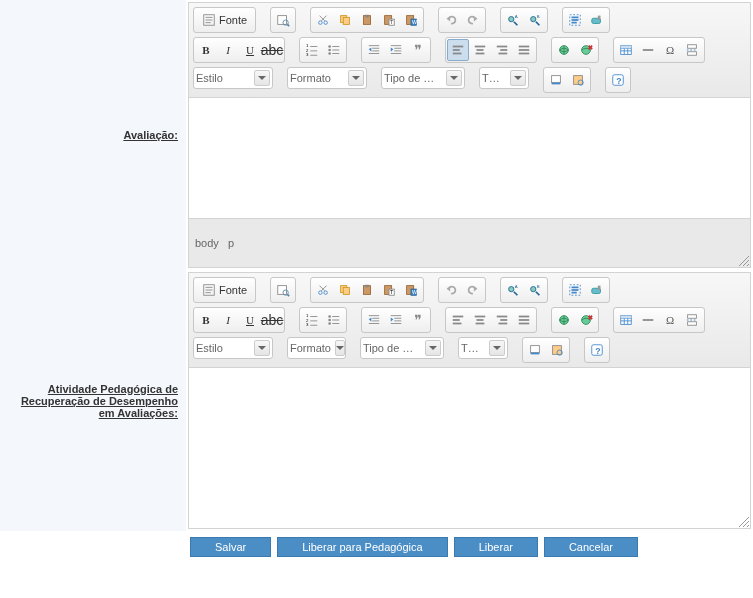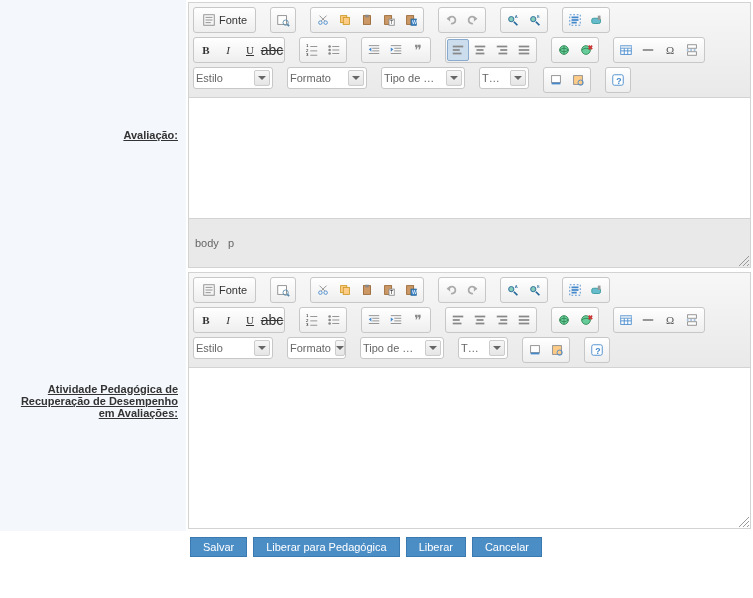--- a/index.html
+++ b/index.html
@@ -19,21 +19,21 @@
 .dd { display: flex; align-items: center; border: 1px solid #c7c7c7; background: #fff; border-radius: 3px; height: 22px; padding: 0 2px 0 2px; cursor: pointer; font-size: 11px; color: #666; }
 .dd .arrow { width: 16px; height: 16px; background: linear-gradient(to bottom,#f7f7f7,#e5e5e5); border: 1px solid #ccc; border-radius: 2px; display: flex; align-items: center; justify-content: center; margin-left: 4px; }
 .dd .arrow::before { content: ''; border: 4px solid transparent; border-top-color: #666; margin-top: 3px; }
 .edit-area { height: 120px; background: #fff; position: relative; }
 .status { font-size: 11px; color: #666; background: #e9e9e9; padding: 18px 6px; border-top: 1px solid #d3d3d3; }
 .resize { position: absolute; right: 0; bottom: 0; width: 14px; height: 14px; }
 .resize svg { width: 14px; height: 14px; }
 .up-arrow { position: absolute; right: 2px; width: 10px; height: 10px; display: flex; align-items: center; justify-content: center; }
 .up-arrow::before { content: ''; border: 4px solid transparent; border-bottom-color: #666; }
 .button-bar { display: flex; gap: 6px; padding: 6px 0 6px 190px; background: #fff; }
-.action-btn { background: #4b8dc5; color: #fff; border: 1px solid #3a7ab0; font-size: 11px; padding: 3px 12px; cursor: pointer; font-family: inherit; }
+.action-btn { background: #4b8dc5; color: #fff; border: 1px solid #3a7ab0; font-size: 11px; padding: 3px 24px; cursor: pointer; font-family: inherit; }
 .txt-b { font-weight: bold; font-family: serif; }
 .txt-i { font-style: italic; font-family: serif; }
 .txt-u { text-decoration: underline; font-family: serif; }
 .txt-s { text-decoration: line-through; font-size: 14px; }
 </style>
 </head>
 <body>
 
 <div class="container">
 

